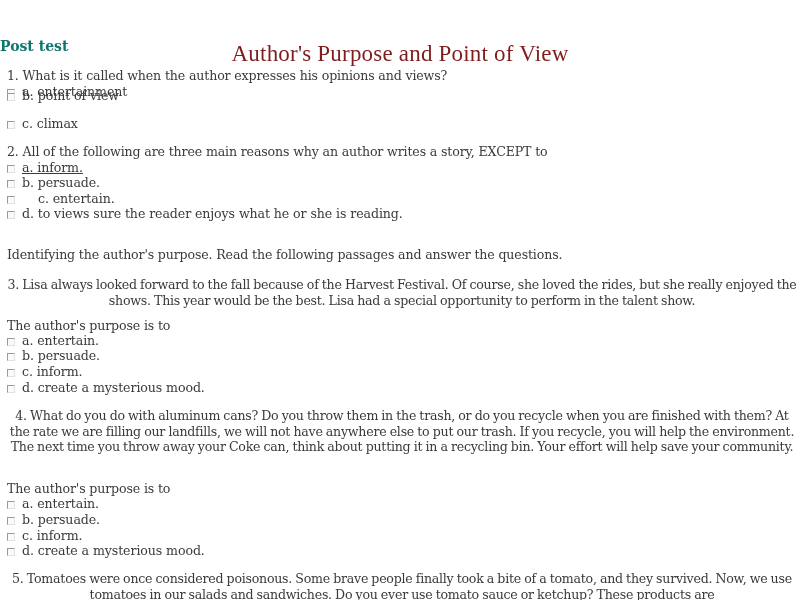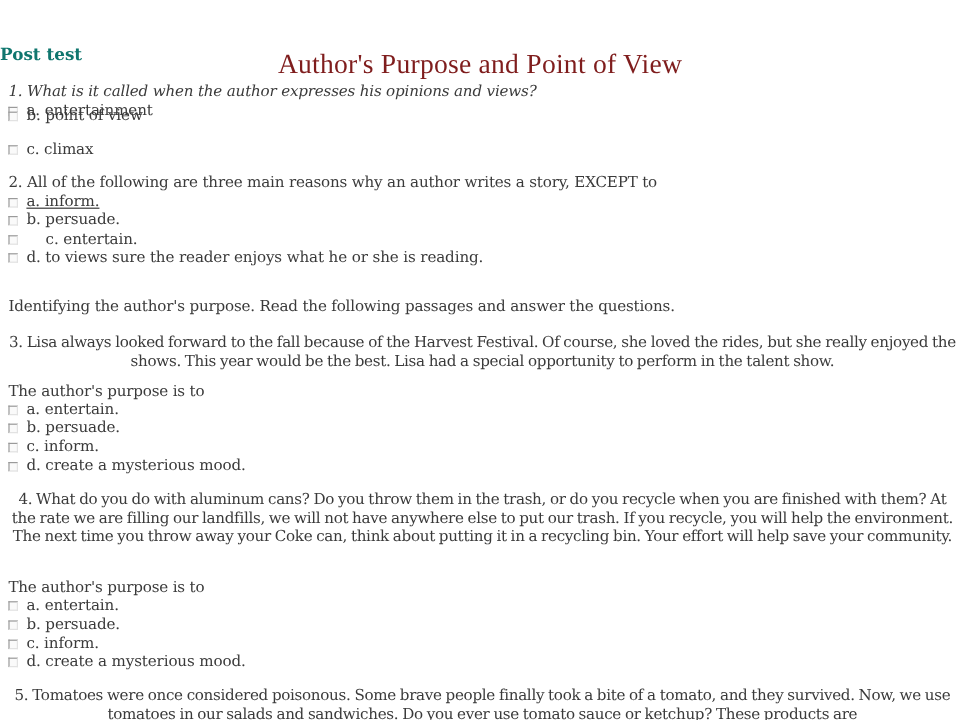--- a/index.html
+++ b/index.html
@@ -78,21 +78,21 @@
       cursor: pointer;
     }
   </style>
 </head>
 <body>
 
 <div class="title">Author's Purpose and Point of View</div>
 <div class="subtitle">Post test</div>
 
 <div>
-  <div class="line" style="top:68px;font-style:italic;">1. What is it called when the author expresses his opinions and views?</div>
+  <div class="line" style="top:68px;">1. What is it called when the author expresses his opinions and views?</div>
   <label class="option" style="top:84px;align-items:center;">
     <span class="radio"></span>
     <span>a. entertainment</span>
   </label>
   <label class="option" style="top:88px;">
     <span class="radio"></span>
     <span>b. point of view</span>
   </label>
   <label class="option" style="top:116px;">
     <span class="radio"></span>

